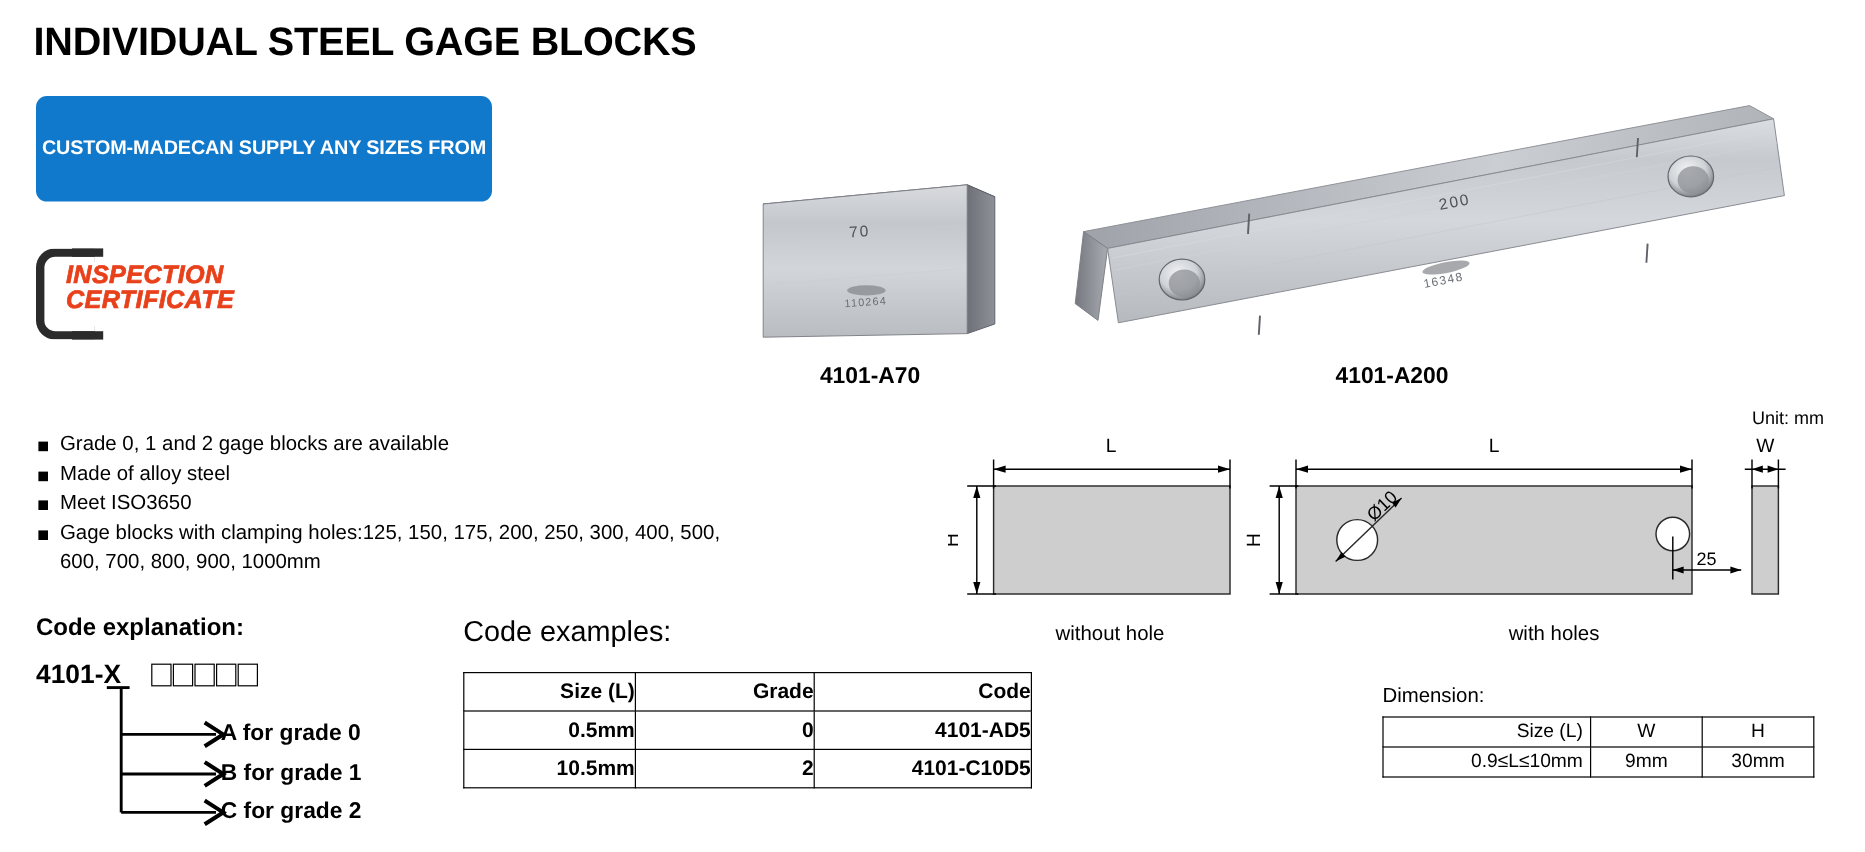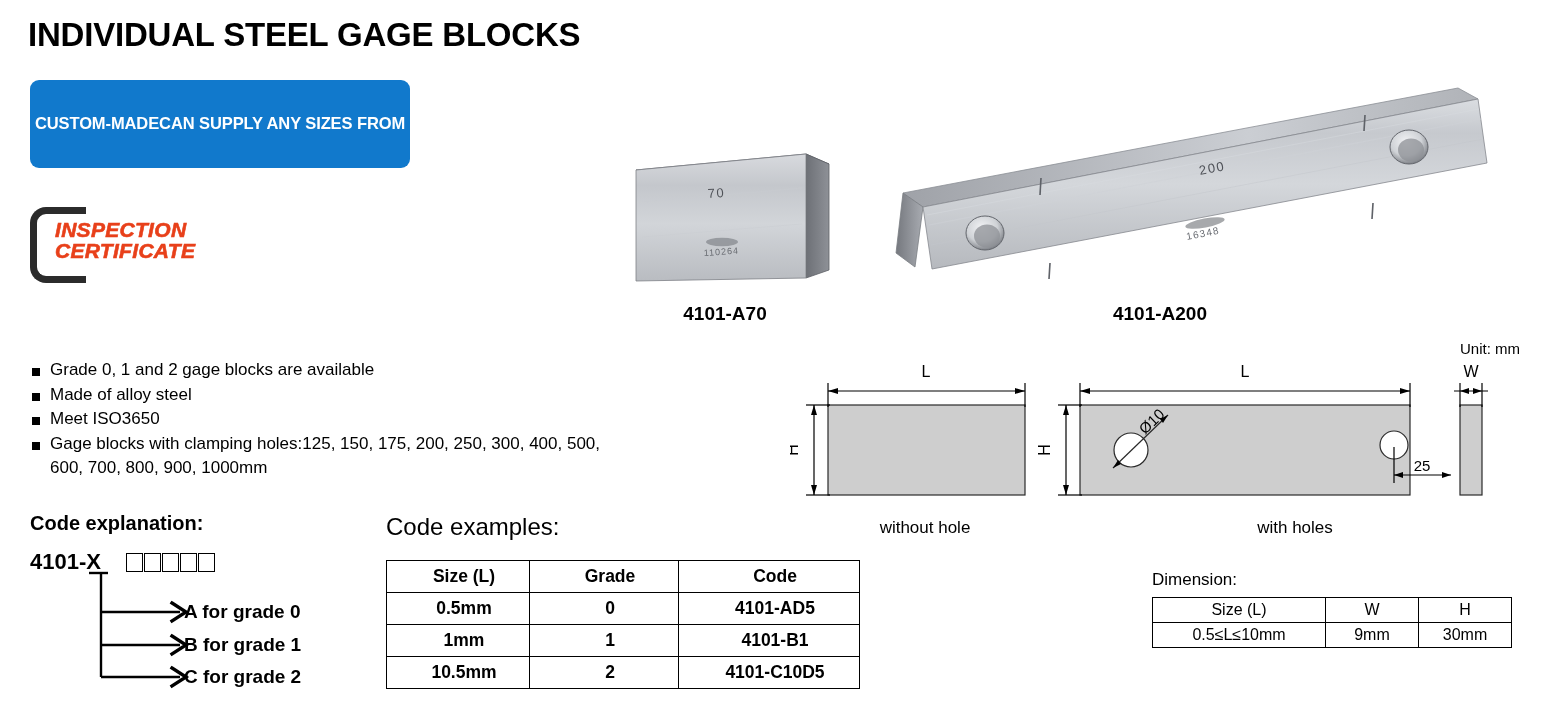--- a/index.html
+++ b/index.html
@@ -160,21 +160,21 @@
   }
 
   
   .tbl {
     position: absolute;
     border-collapse: collapse;
     background: #ffffff;
   }
   .tbl td, .tbl th {
     border: 1.6px solid #000;
-    text-align: center;
+    text-align: right;
     font-weight: bold;
   }
 
   #code-examples-title {
     left: 386px; top: 513px;
     font-size: 24px; font-weight: normal;
   }
   #code-examples-table {
     left: 386px; top: 560px;
     font-size: 17.5px;
@@ -431,39 +431,34 @@
     <td class="c0">Size (L)</td>
     <td class="c1">Grade</td>
     <td class="c2">Code</td>
   </tr>
   <tr>
     <td class="c0">0.5mm</td>
     <td class="c1">0</td>
     <td class="c2">4101-AD5</td>
   </tr>
   <tr>
-    <td class="c0">1mm</td>
-    <td class="c1">1</td>
-    <td class="c2">4101-B1</td>
-  </tr>
-  <tr>
     <td class="c0">10.5mm</td>
     <td class="c1">2</td>
     <td class="c2">4101-C10D5</td>
   </tr>
 </tbody>
   </table>
 
 <div class="abs" id="dimension-title">Dimension:</div>
 <table class="tbl" id="dimension-table">
   <tbody>
       <tr>
     <td class="d0">Size (L)</td>
     <td class="d1">W</td>
     <td class="d2">H</td>
   </tr>
   <tr>
-    <td class="d0">0.5≤L≤10mm</td>
+    <td class="d0">0.9≤L≤10mm</td>
     <td class="d1">9mm</td>
     <td class="d2">30mm</td>
   </tr>
 </tbody>
   </table>
 
 </body></html>

